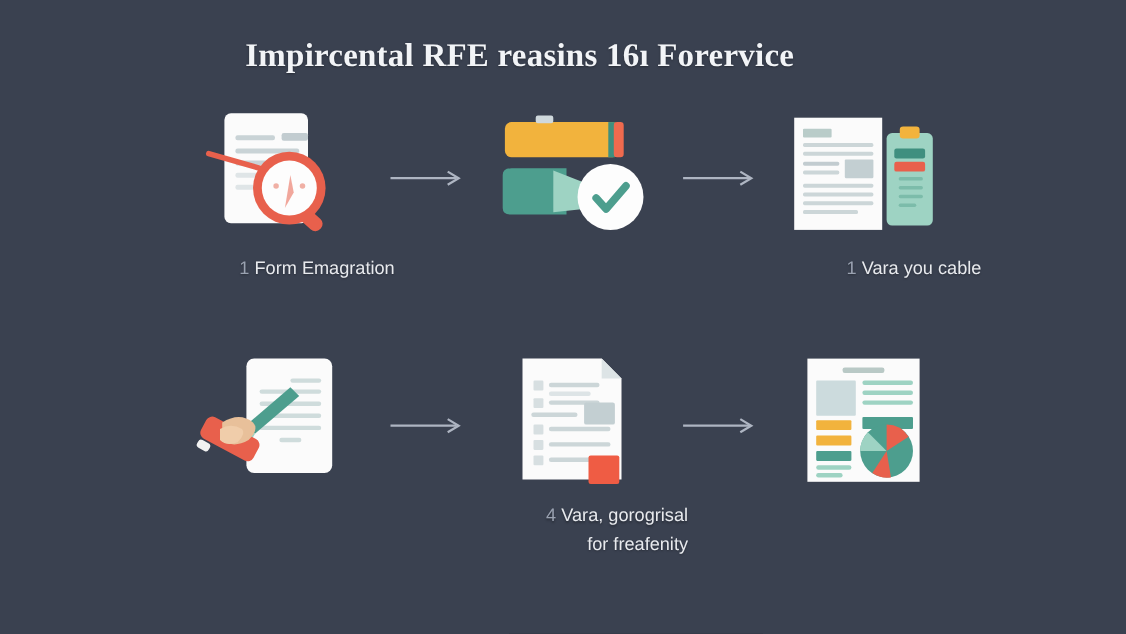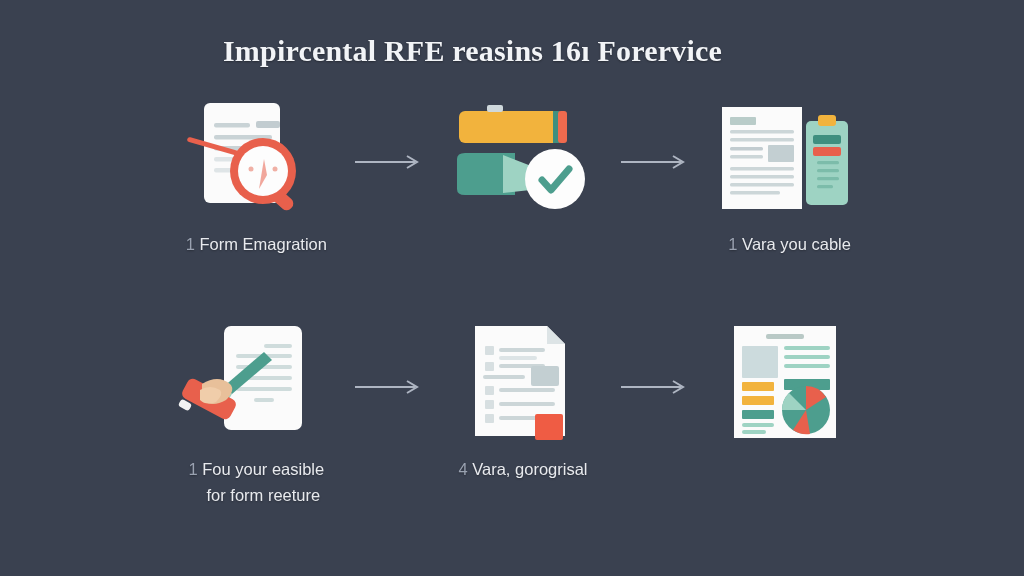--- a/index.html
+++ b/index.html
@@ -65,21 +65,21 @@
     width: 160px;
     height: 120px;
     display: flex;
     align-items: center;
     justify-content: center;
   }
 
   .caption {
     margin-top: 16px;
     width: 215px;
-    text-align: center;
+    text-align: right;
     font-size: 16.5px;
     line-height: 1.55;
     color: #e8eaee;
     text-shadow: 0 1px 2px rgba(0,0,0,0.30);
     padding-left: 10px;
     box-sizing: border-box;
   }
   .caption .num {
     color: #9aa2b1;
     font-weight: normal;
@@ -220,25 +220,20 @@
           </g>
           <g>
             <polygon points="88,30 96,38 56,72 46,66" fill="#4d9e8e"></polygon>
             <polygon points="56,72 46,66 40,76 50,82" fill="#9ed3c3"></polygon>
             <rect x="6" y="66" width="54" height="22" rx="6" fill="#e8604c" transform="rotate(28 33 77)"></rect>
             <path d="M26 62 Q42 52 54 62 Q60 68 50 78 Q36 86 26 78 Z" fill="#e8c09a"></path>
             <path d="M24 68 Q34 62 44 68 Q48 72 40 80 Q30 84 24 78 Z" fill="#f0cdaa"></path>
             <rect x="3" y="79" width="12" height="8" rx="3" fill="#f2f2f2" transform="rotate(28 9 83)"></rect>
           </g>
         </svg>
-      </div>
-      <div class="caption">
-        <span class="num">1</span>
-        <span>Fou your easible</span>
-        <span class="l2">for form reeture</span>
       </div>
       <div class="arrow">
         <svg width="74" height="16" viewBox="0 0 74 16">
           <line x1="2" y1="8" x2="62" y2="8" stroke="#aeb5c2" stroke-width="2"></line>
           <polyline points="54,2 64,8 54,14" fill="none" stroke="#aeb5c2" stroke-width="2"></polyline>
         </svg>
       </div>
     </div>
 
     <div class="step-cell">
@@ -260,20 +255,21 @@
             <rect x="56" y="80" width="56" height="4" rx="2" fill="#ccd6d8"></rect>
             <rect x="42" y="92" width="9" height="9" rx="1" fill="#d7dfe1"></rect>
             <rect x="56" y="94" width="46" height="4" rx="2" fill="#ccd6d8"></rect>
             <rect x="92" y="92" width="28" height="26" rx="2" fill="#ef5c44"></rect>
           </g>
         </svg>
       </div>
       <div class="caption">
         <span class="num">4</span>
         <span>Vara, gorogrisal</span>
+        <span class="l2">for freafenity</span>
       </div>
       <div class="arrow">
         <svg width="74" height="16" viewBox="0 0 74 16">
           <line x1="2" y1="8" x2="62" y2="8" stroke="#aeb5c2" stroke-width="2"></line>
           <polyline points="54,2 64,8 54,14" fill="none" stroke="#aeb5c2" stroke-width="2"></polyline>
         </svg>
       </div>
     </div>
 
     <div class="step-cell">

